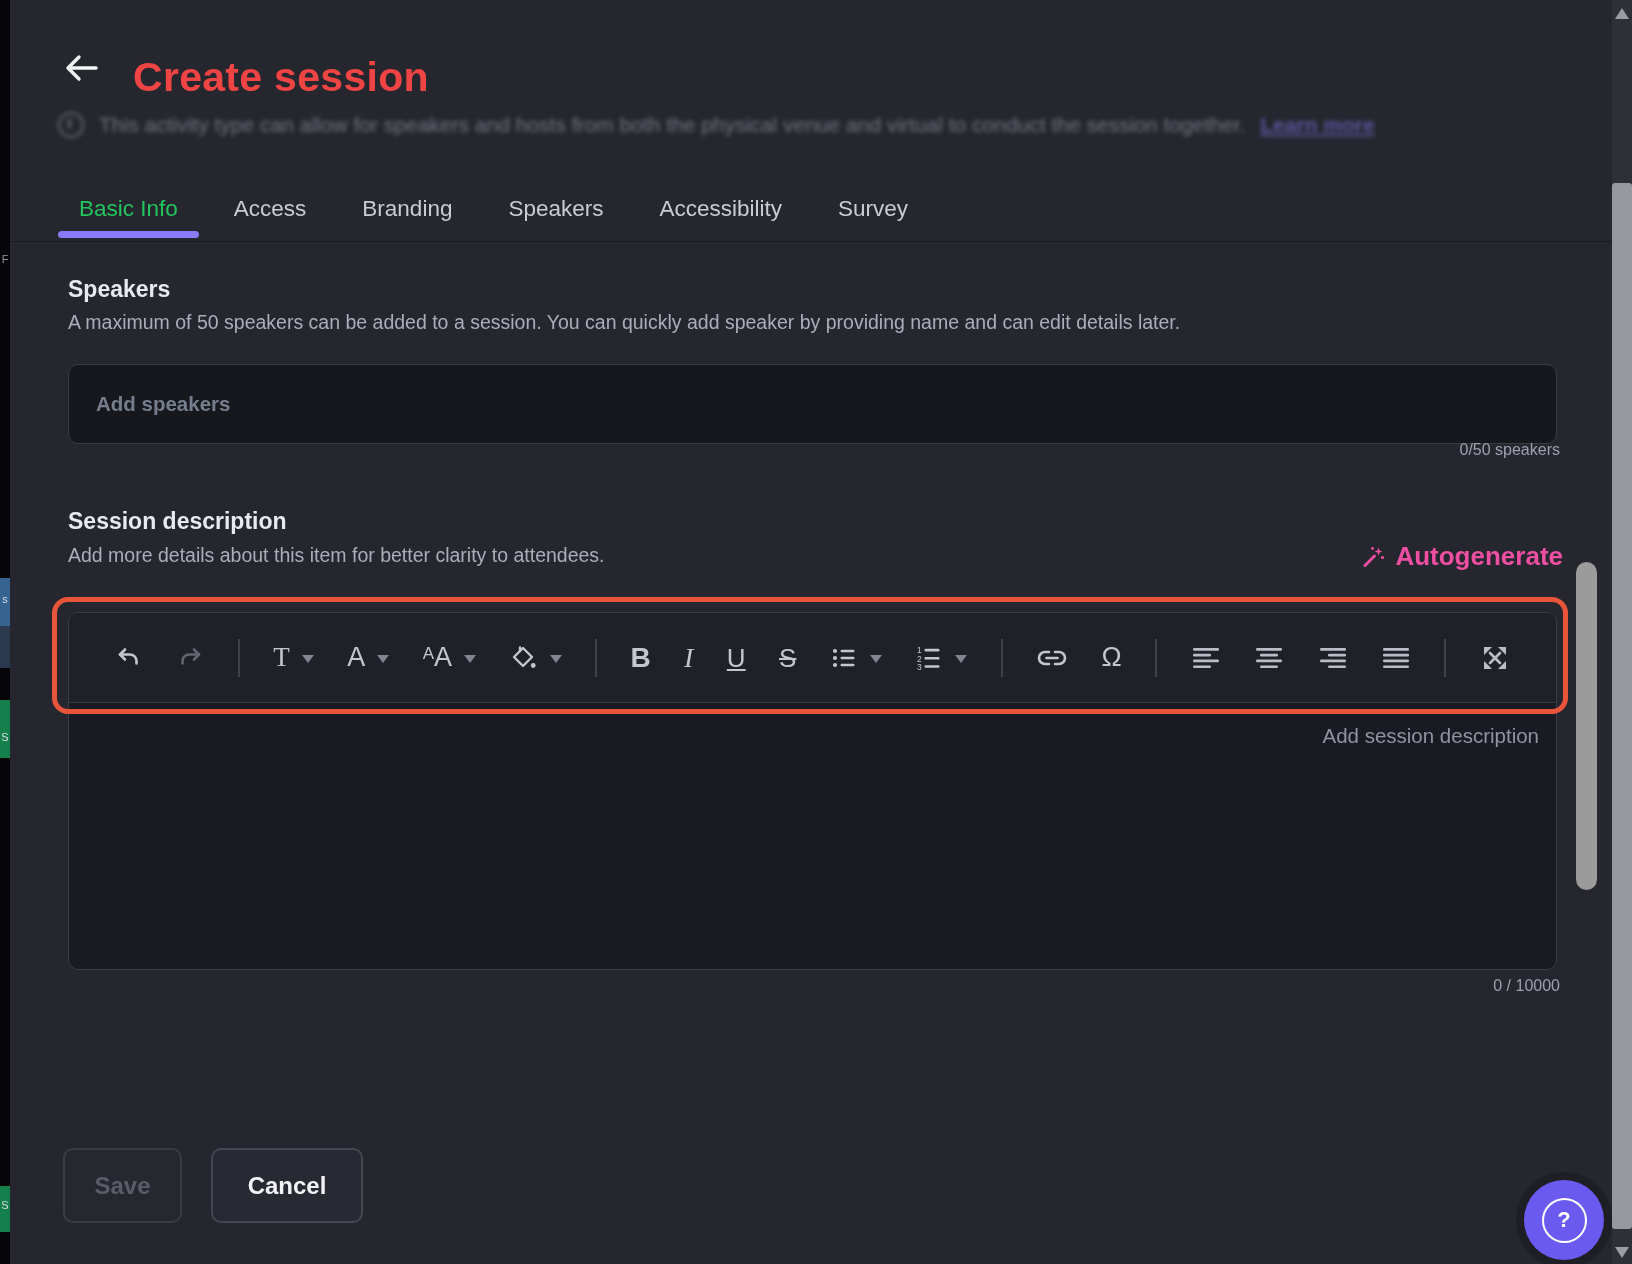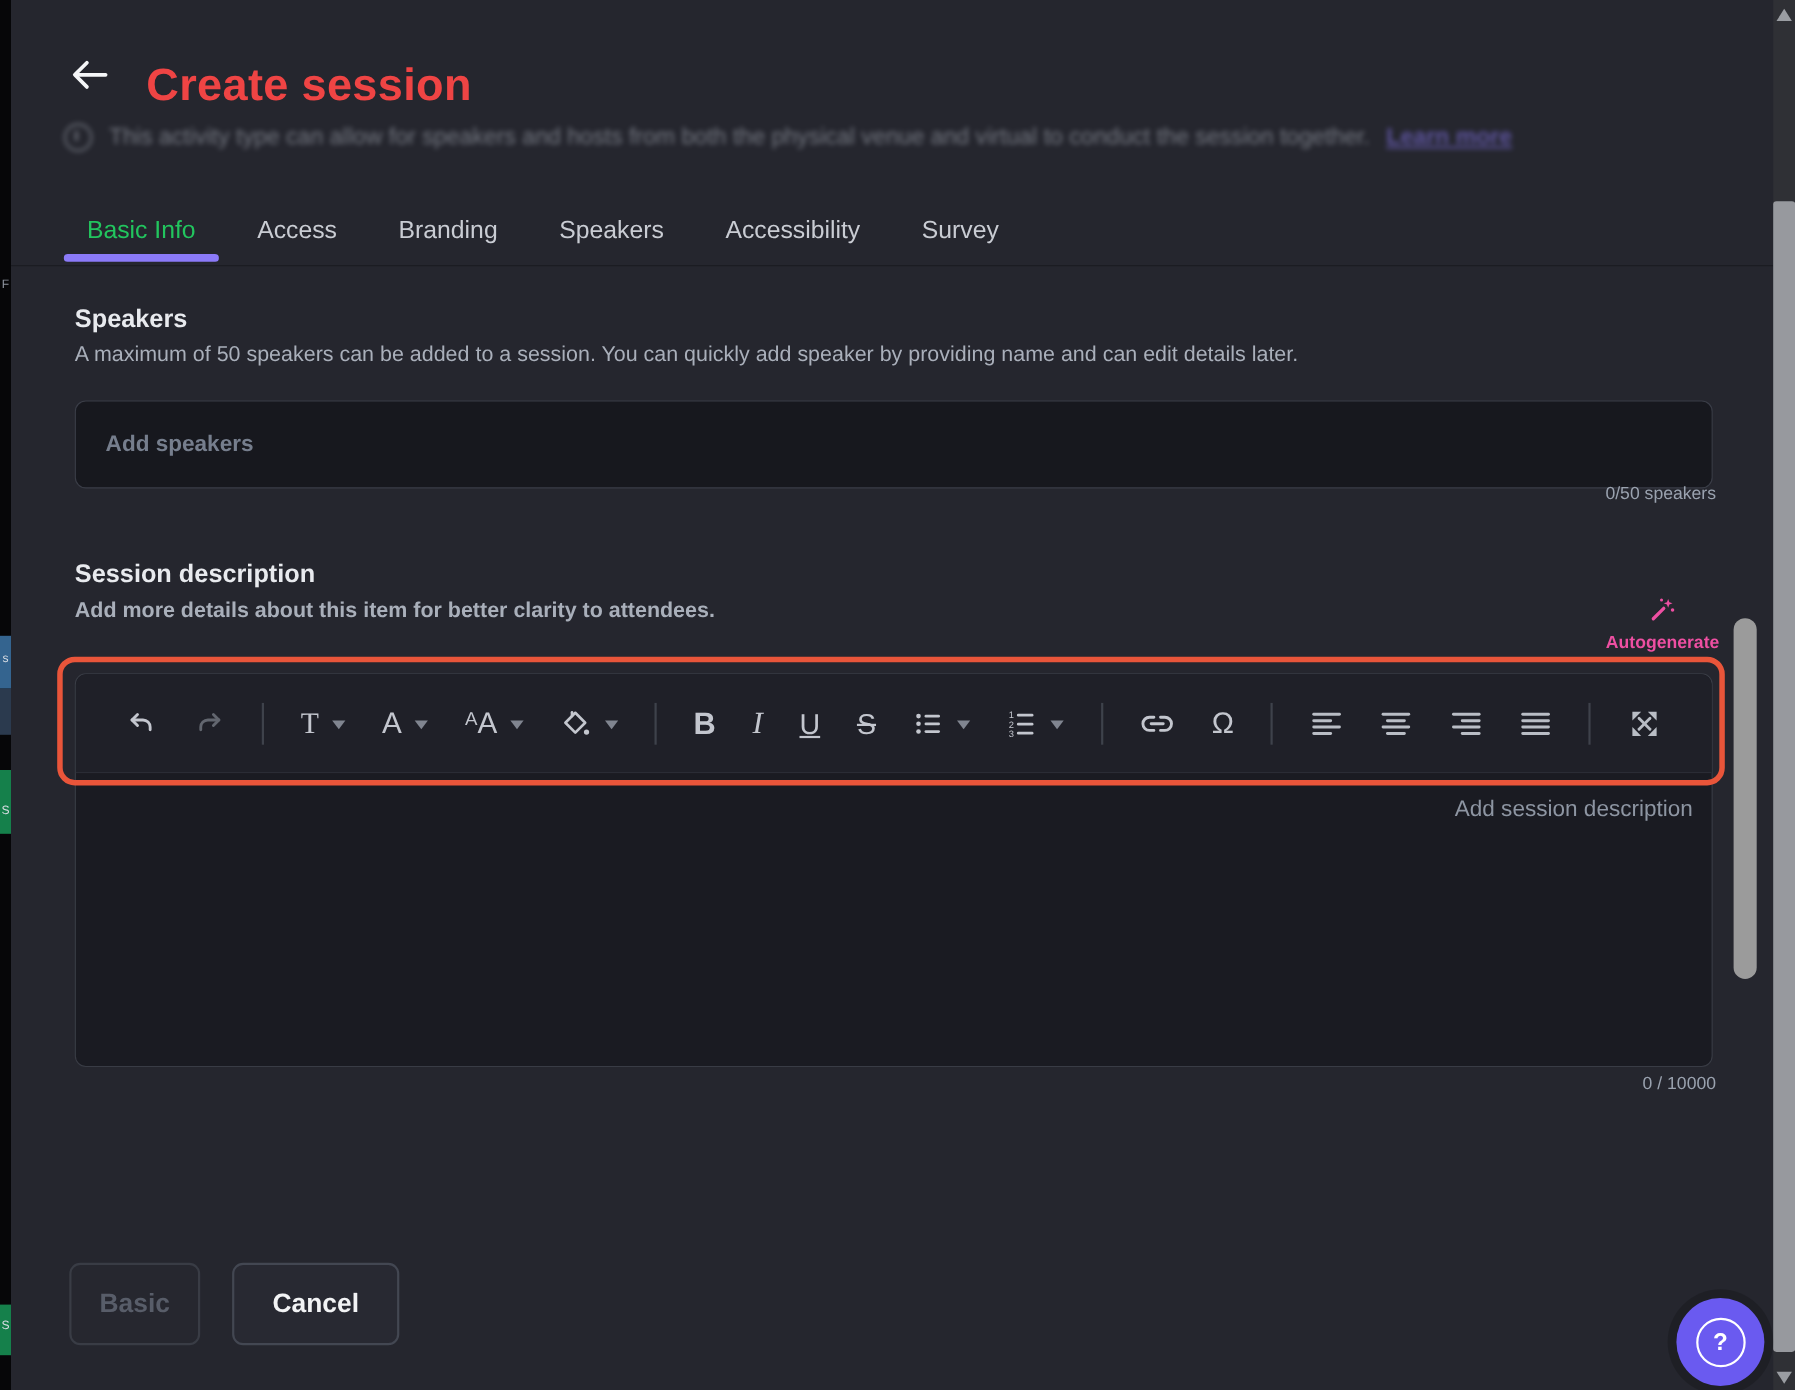--- a/index.html
+++ b/index.html
@@ -40,22 +40,22 @@
   .sub-sec{position:absolute;left:68px;font-size:19.5px;color:#a9afba;}
 
   .speakers-input{position:absolute;left:68px;top:364px;width:1489px;height:80px;box-sizing:border-box;
     background:#17181e;border:1px solid #3a3d47;border-radius:10px;padding:0 27px;
     font-family:"Liberation Sans",sans-serif;font-size:20.5px;font-weight:bold;color:#e8eaee;outline:none;}
   .speakers-input::placeholder{color:#767e8d;font-weight:bold;}
 
   .counter{position:absolute;right:72px;font-size:16px;color:#9aa2af;}
 
   .autogen{position:absolute;top:541px;right:69px;display:flex;align-items:center;gap:9px;
-    color:#ee4fa2;font-weight:bold;font-size:16px;cursor:pointer;background:none;border:none;padding:0;
-    font-family:"Liberation Sans",sans-serif;flex-direction:column;}
+    color:#ee4fa2;font-weight:bold;font-size:26px;cursor:pointer;background:none;border:none;padding:0;
+    font-family:"Liberation Sans",sans-serif;}
 
   
   .editor{position:absolute;left:68px;top:612px;width:1489px;height:358px;box-sizing:border-box;
     border:1px solid #393c45;border-radius:10px;background:#1a1b22;}
   .editor-toolbar{height:90px;box-sizing:border-box;border-bottom:1px solid #34373f;background:#1f2028;
     border-radius:10px 10px 0 0;display:flex;align-items:center;justify-content:space-between;padding:0 46px;}
   .tb-btn{display:flex;align-items:center;gap:12px;background:none;border:none;cursor:pointer;padding:0;
     color:#c3c6ce;font-family:"Liberation Sans",sans-serif;}
   .tb-glyph{font-size:27px;color:#c3c6ce;line-height:1;}
   .serifed{font-family:"Liberation Serif",serif;}
@@ -135,21 +135,21 @@
     <div class="tab">Survey</div>
   </div>
   <div class="tabs-rule"></div>
 
   <div class="h-sec" style="top:276px;">Speakers</div>
   <div class="sub-sec" style="top:311px;">A maximum of 50 speakers can be added to a session. You can quickly add speaker by providing name and can edit details later.</div>
   <input class="speakers-input" placeholder="Add speakers" style="">
   <div class="counter" style="top:441px;">0/50 speakers</div>
 
   <div class="h-sec" style="top:508px;">Session description</div>
-  <div class="sub-sec" style="top:544px;font-weight:bold;">Add more details about this item for better clarity to attendees.</div>
+  <div class="sub-sec" style="top:544px;">Add more details about this item for better clarity to attendees.</div>
 
   <button class="autogen">
     <span>
       <svg width="26" height="26" viewBox="0 0 26 26">
         <line x1="5" y1="21.5" x2="14.5" y2="12" stroke="#ee4fa2" stroke-width="3" stroke-linecap="round"></line>
         <path d="M18.5 3.5 19.6 6.4 22.5 7.5 19.6 8.6 18.5 11.5 17.4 8.6 14.5 7.5 17.4 6.4 Z" fill="#ee4fa2"></path>
         <circle cx="22.5" cy="13.5" r="1.6" fill="#ee4fa2"></circle>
         <circle cx="12.5" cy="4.5" r="1.4" fill="#ee4fa2"></circle>
       </svg>
     </span>
@@ -326,21 +326,21 @@
       </button>
 
     </div>
     <div class="editor-body">Add session description</div>
   </div>
 
   <div class="annotation"></div>
 
   <div class="counter" style="top:977px;">0 / 10000</div>
 
-  <button class="btn btn-save" disabled="">Basic</button>
+  <button class="btn btn-save" disabled="">Save</button>
   <button class="btn btn-cancel">Cancel</button>
 
   <button class="help-btn">
     <span class="help-ring">?</span>
   </button>
 
   <div class="inner-thumb"></div>
 
   <div class="bscroll">
     <div class="bs-up"></div>

